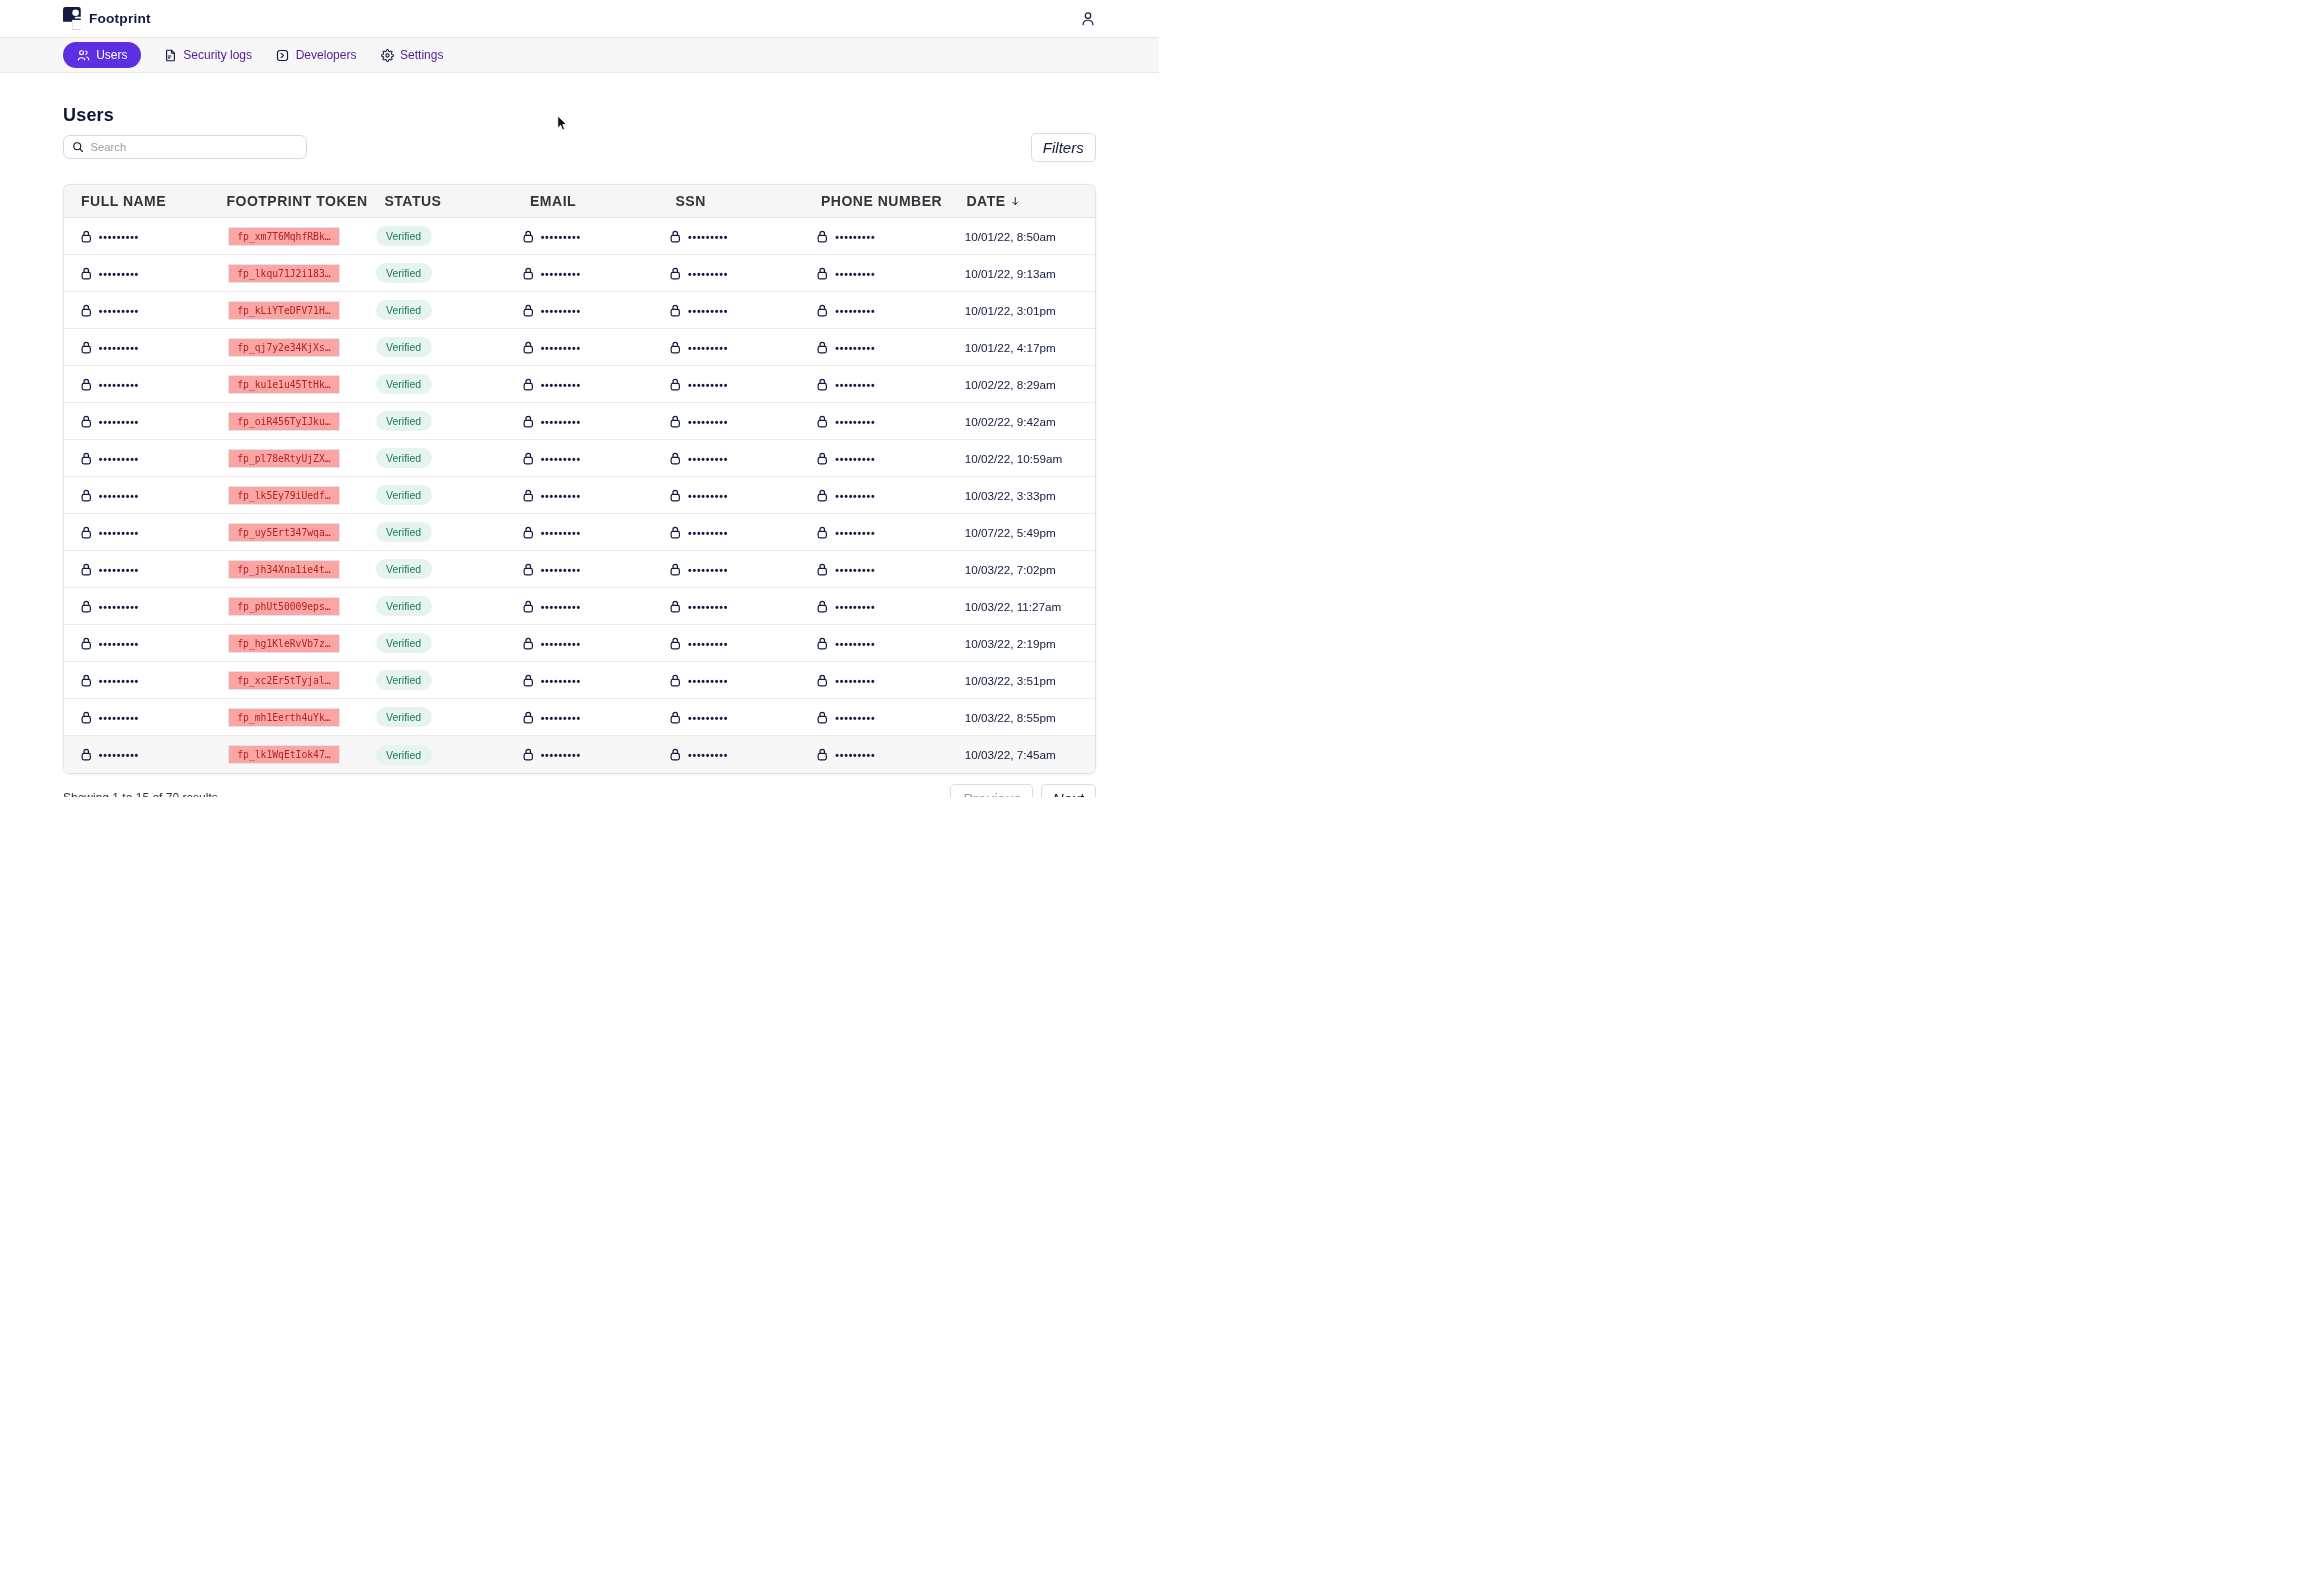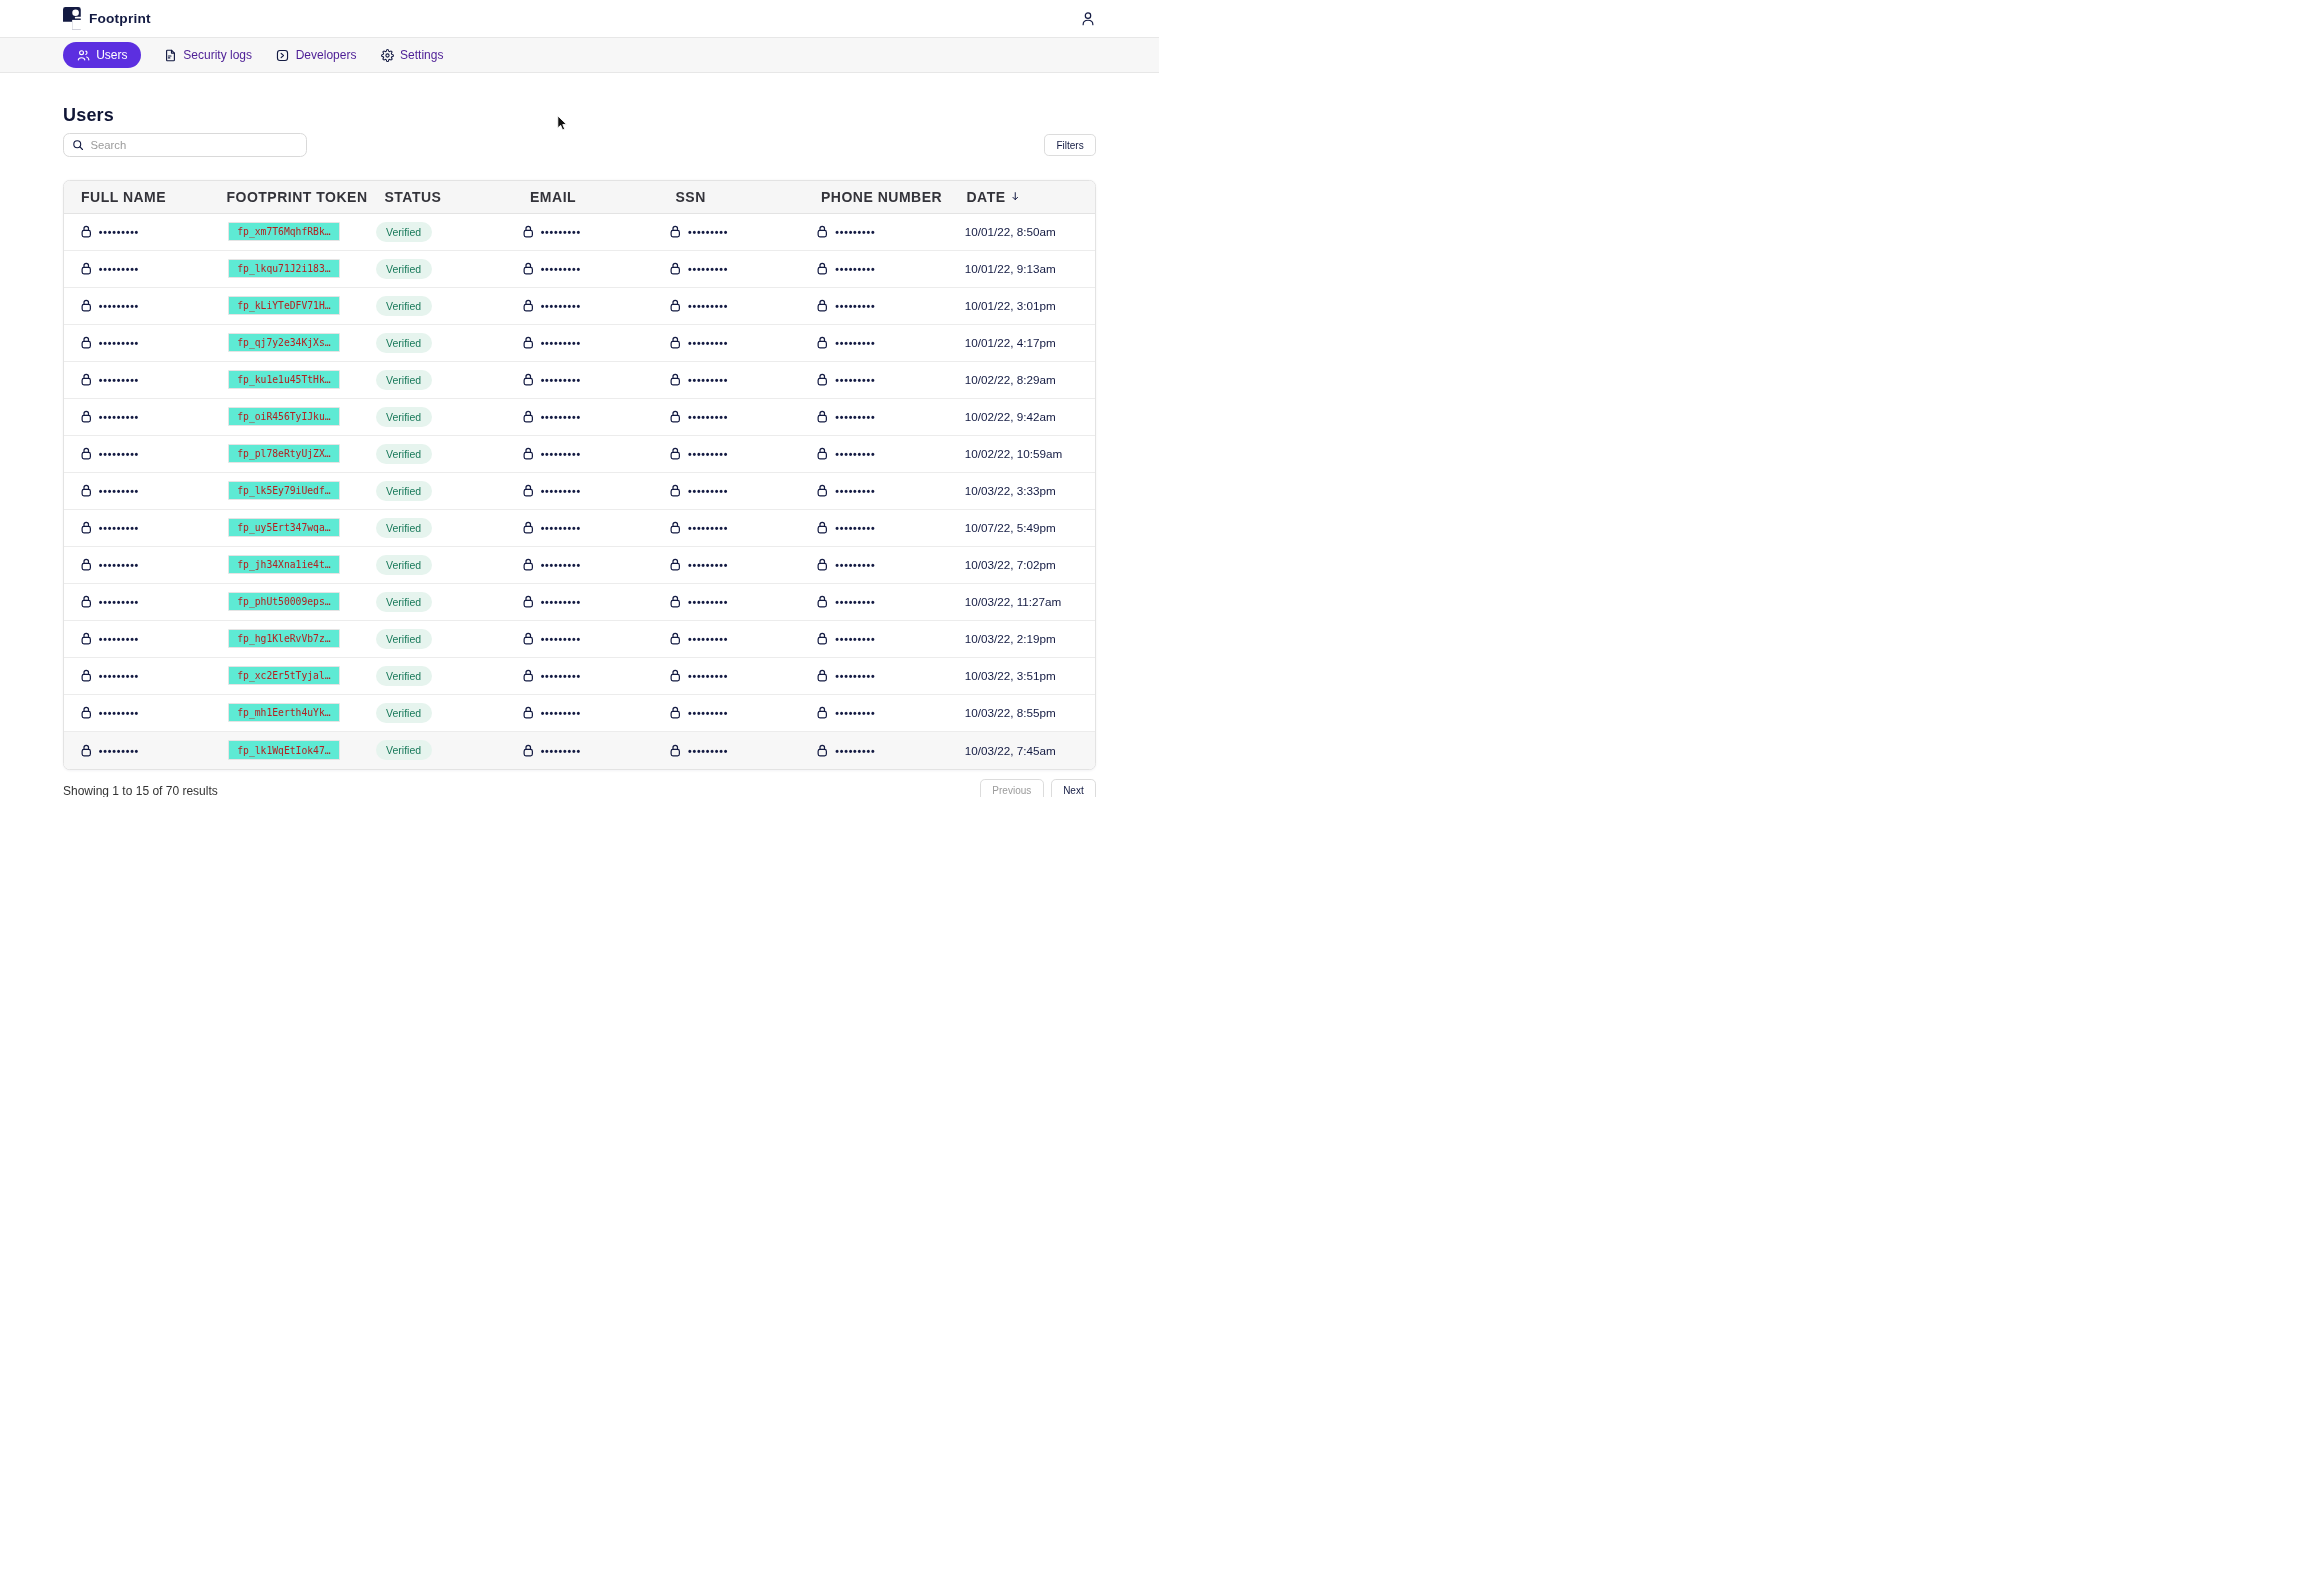--- a/index.html
+++ b/index.html
@@ -61,22 +61,22 @@
     display: flex; align-items: center; gap: 6.5px;
     padding: 0 8px; background: #fff;
   }
   .search-box input {
     border: none; outline: none; flex: 1; font-size: 11.3px;
     font-family: inherit; color: #131a42; background: transparent;
   }
   .search-box input::placeholder { color: #9b9b9b; }
   .btn {
     background: #fff; border: 0.8px solid #dcdcdc; border-radius: 4.8px;
-    font-family: inherit; font-size: 10px; color: #131a42;
-    padding: 4.8px 11.3px; cursor: pointer;
+    font-family: inherit; font-size: 15px; color: #131a42;
+    padding: 4.8px 11.3px; cursor: pointer; font-style: italic;
   }
   .btn.disabled { color: #9b9b9b; cursor: default; }
 
   
   .table {
     margin-top: 22.6px;
     border: 0.8px solid #e3e3e3;
     border-radius: 6.5px;
     overflow: hidden;
     box-shadow: 0 0.8px 2.4px rgba(15,20,64,0.05);
@@ -109,21 +109,21 @@
   .trow.highlight { background: #f7f7f7; }
   .cell { padding-left: 17px; display: flex; align-items: center; gap: 7.3px; min-width: 0; }
   .dots {
     font-size: 10.5px; font-weight: 700; letter-spacing: 0.8px;
     color: #131a42; line-height: 1; transform: translateY(0.8px);
     white-space: nowrap;
   }
   .token {
     font-family: "DejaVu Sans Mono", monospace;
     font-size: 9.7px; color: #b22222;
-    background: #5eead4; border: 0.8px solid #e4e4e4; border-radius: 1px;
+    background: #fca5a5; border: 0.8px solid #e4e4e4; border-radius: 1px;
     padding: 3.2px 8px; white-space: nowrap;
   }
   .badge {
     background: #e6f4ee; color: #18795a;
     font-size: 10.5px; border-radius: 807px; padding: 4px 10.5px;
     white-space: nowrap;
   }
   .date-cell { font-size: 11.7px; color: #131a42; padding-left: 17px; white-space: nowrap; }
 
   

